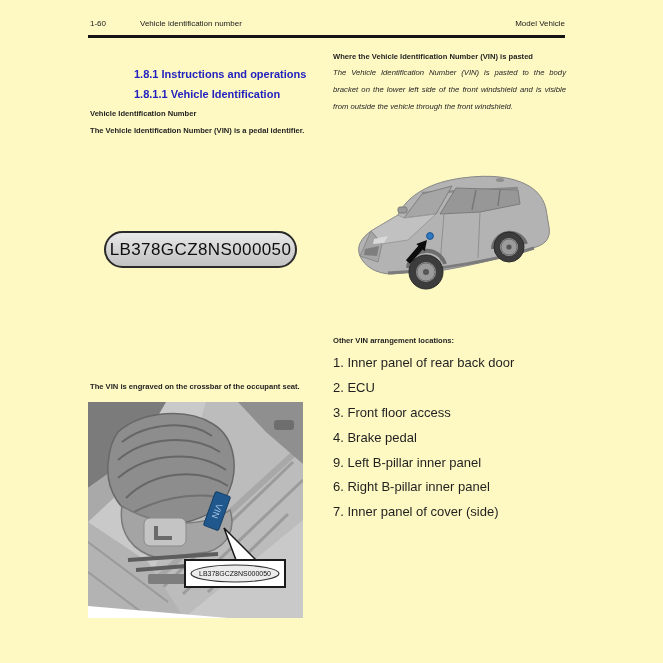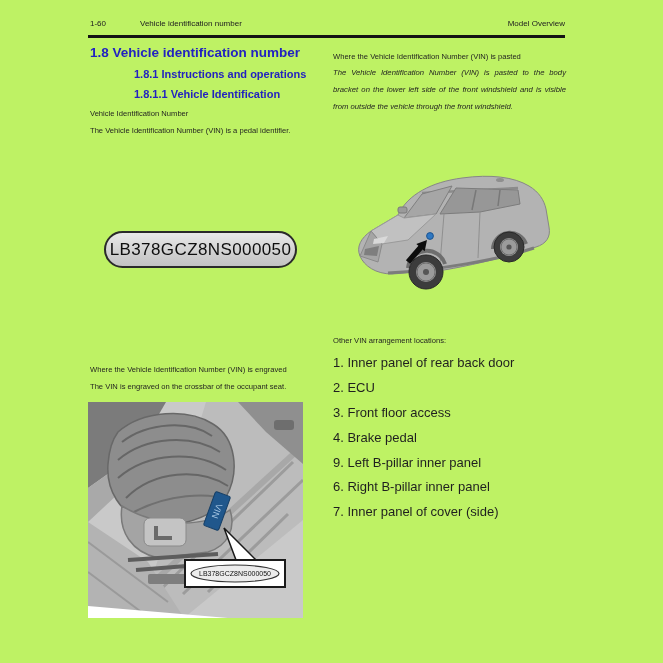--- a/index.html
+++ b/index.html
@@ -1,57 +1,55 @@
 <!DOCTYPE html>
 <html><head>
 <meta charset="utf-8">
 <style>
   * { margin:0; padding:0; box-sizing:border-box; }
   body { background:#ffffff; }
   .page {
-    position:relative; width:663px; height:663px; background:#bef264;
+    position:relative; width:663px; height:663px; background:#fef9c3;
     font-family:"Liberation Sans", sans-serif; color:#1a1a1a; overflow:hidden;
   }
   .abs { position:absolute; }
   .hdr-text { font-size:8px; color:#202020; white-space:nowrap; }
   .rule { background:#141414; }
   .h1 { font-size:13.5px; font-weight:bold; color:#2222c0; white-space:nowrap; }
   .h23 { font-size:11px; font-weight:bold; color:#2222c0; white-space:nowrap;margin-left:44px; }
-  .body-s { font-size:7.6px; color:#1f1f1f; white-space:nowrap; }
+  .body-s { font-size:7.6px; color:#1f1f1f; white-space:nowrap;font-weight:bold; }
   .body-j { font-size:7.7px; color:#1f1f1f; line-height:17px; text-align:justify;font-style:italic; }
   .vin-plate {
     display:flex; align-items:center; justify-content:center;
     border:2px solid #2a2a2a; border-radius:19px;
     background:linear-gradient(180deg,#e9e9e9 0%,#d2d2d2 55%,#c3c3c3 100%);
     font-size:17px; letter-spacing:0.4px; color:#0e0e0e;
   }
   .loc-item { font-size:13px; color:#1f1f1f; margin-bottom:9.9px; white-space:nowrap; }
   svg text { font-family:"Liberation Sans", sans-serif; }
 </style>
 </head>
 <body>
 
 <div class="page">
 
   <div class="abs hdr-text" style="left:90px; top:19px;">1-60</div>
   <div class="abs hdr-text" style="left:140px; top:19px;">Vehicle identification number</div>
-  <div class="abs hdr-text" style="right:98px; top:19px;">Model Overview</div>
+  <div class="abs hdr-text" style="right:98px; top:19px;">Model Vehicle</div>
   <div class="abs rule" style="left:88px; top:35px; width:477px; height:3px;"></div>
 
-  <div class="abs h1" style="left:90px; top:45px;">1.8 Vehicle identification number</div>
   <div class="abs h23" style="left:90px; top:68px;">1.8.1 Instructions and operations</div>
   <div class="abs h23" style="left:90px; top:88px;">1.8.1.1 Vehicle Identification</div>
   <div class="abs body-s" style="left:90px; top:109px;">Vehicle Identification Number</div>
   <div class="abs body-s" style="left:90px; top:126px;">The Vehicle Identification Number (VIN) is a pedal identifier.</div>
 
   <div class="abs vin-plate" style="left:104px; top:231px; width:193px; height:37px;">
     <span>LB378GCZ8NS000050</span>
   </div>
 
-  <div class="abs body-s" style="left:90px; top:365px;">Where the Vehicle Identification Number (VIN) is engraved</div>
   <div class="abs body-s" style="left:90px; top:382px;text-align:center;">The VIN is engraved on the crossbar of the occupant seat.</div>
 
   <svg class="abs" style="left:88px; top:402px;" width="215" height="216" viewBox="0 0 215 216">
     <rect x="0" y="0" width="215" height="216" fill="#c9c9c9"></rect>
 
     <polygon points="118,0 215,0 215,118 96,216 52,216" fill="#bcbcbc"></polygon>
     <path d="M205,60 L70,190 M215,78 L95,192 M200,112 L120,190" stroke="#9c9c9c" stroke-width="3" fill="none"></path>
     <path d="M210,48 L60,185" stroke="#a8a8a8" stroke-width="6" fill="none"></path>
 
     <polygon points="150,0 215,0 215,62 178,30" fill="#8f8f8f"></polygon>

